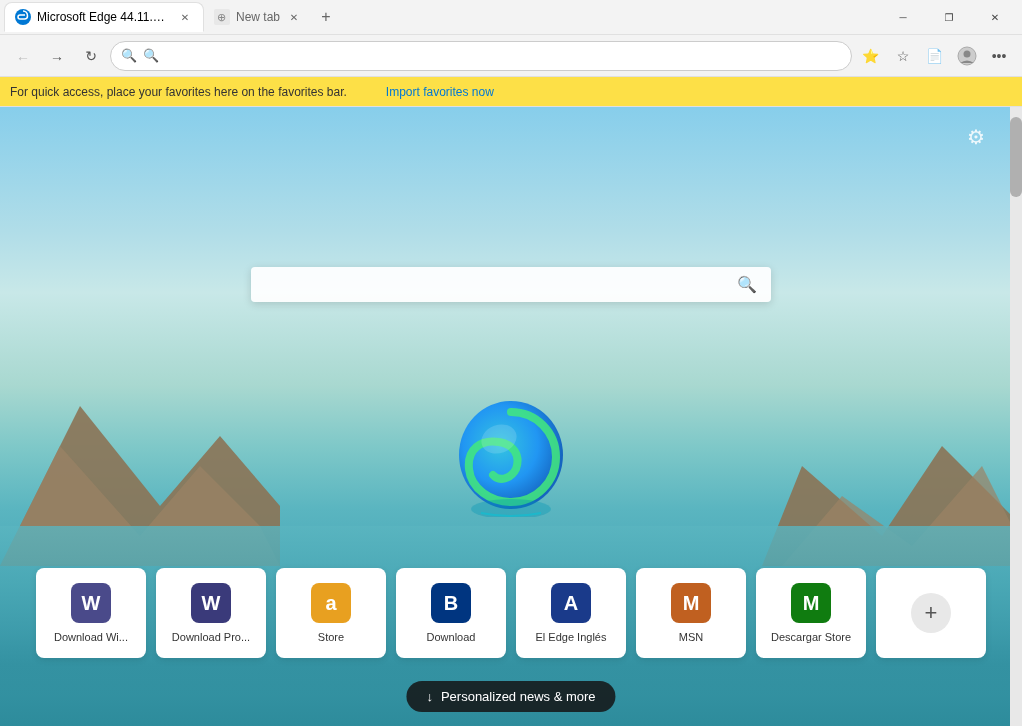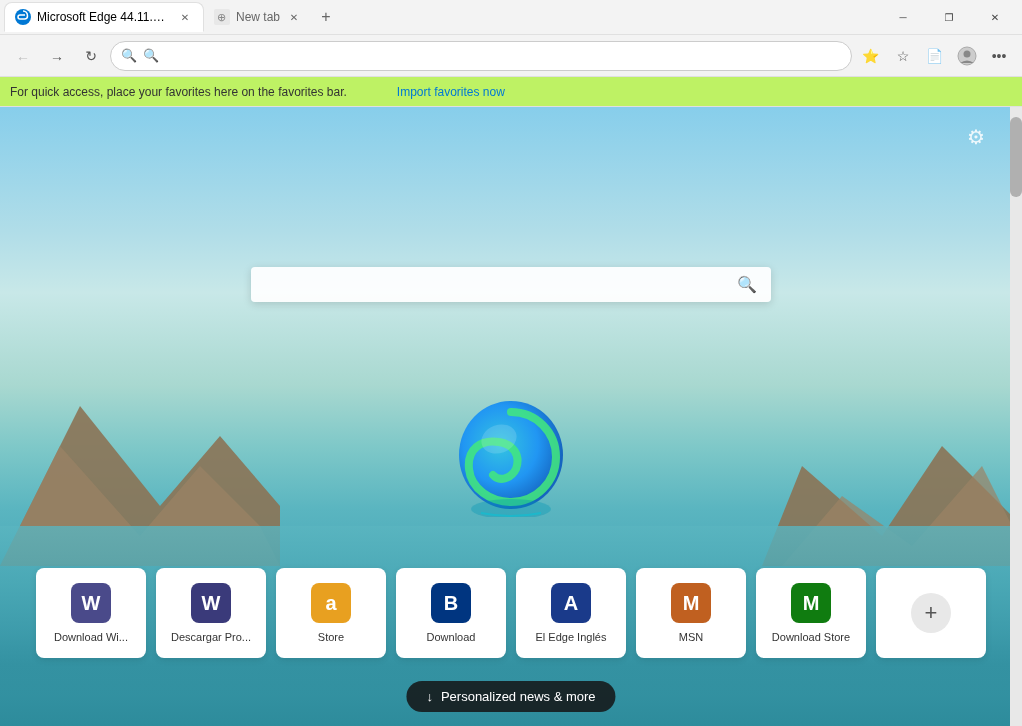--- a/index.html
+++ b/index.html
@@ -135,33 +135,33 @@
       align-items: center;
       justify-content: center;
       border-radius: 4px;
       cursor: pointer;
       color: #555;
       font-size: 14px;
     }
 
     
     .favorites-bar {
-      background: #bef264;
+      background: #fde047;
       height: 30px;
       display: flex;
       align-items: center;
       padding: 0 10px;
       font-size: 12px;
       color: #333;
       border-bottom: 1px solid #e0e0e0;
     }
     .favorites-bar a {
       color: #0078d4;
       text-decoration: none;
-      margin-left: 14px;
+      margin-left: 3px;
       padding-left: 36px;
     }
 
     
     .main-content {
       position: relative;
       width: 100%;
       height: calc(726px - 35px - 42px - 30px);
       overflow: hidden;
     }
@@ -456,41 +456,41 @@
   </div>
 
   <div class="quick-links">
 
   <div class="quick-link-item">
         <div class="quick-link-icon" style="background: rgb(74, 74, 138); color: rgb(255, 255, 255);">W</div>
         <div class="quick-link-label">Download Wi...</div>
       </div>
       <div class="quick-link-item">
         <div class="quick-link-icon" style="background: rgb(58, 58, 122); color: rgb(255, 255, 255);">W</div>
-        <div class="quick-link-label">Descargar Pro...</div>
+        <div class="quick-link-label">Download Pro...</div>
       </div>
       <div class="quick-link-item">
         <div class="quick-link-icon" style="background: rgb(232, 160, 32); color: rgb(255, 255, 255);">a</div>
         <div class="quick-link-label">Store</div>
       </div>
       <div class="quick-link-item">
         <div class="quick-link-icon" style="background: rgb(0, 53, 128); color: rgb(255, 255, 255);">B</div>
         <div class="quick-link-label">Download</div>
       </div>
       <div class="quick-link-item">
         <div class="quick-link-icon" style="background: rgb(26, 58, 138); color: rgb(255, 255, 255);">A</div>
         <div class="quick-link-label">El Edge Inglés</div>
       </div>
       <div class="quick-link-item">
         <div class="quick-link-icon" style="background: rgb(192, 96, 32); color: rgb(255, 255, 255);">M</div>
         <div class="quick-link-label">MSN</div>
       </div>
       <div class="quick-link-item">
         <div class="quick-link-icon" style="background: rgb(16, 124, 16); color: rgb(255, 255, 255);">M</div>
-        <div class="quick-link-label">Download Store</div>
+        <div class="quick-link-label">Descargar Store</div>
       </div>
       <div class="quick-link-item">
         <div class="add-btn">+</div>
       </div>
     </div>
 
   <div class="news-bar">
     <span>↓</span>
     <span>Personalized news &amp; more</span>
   </div>

